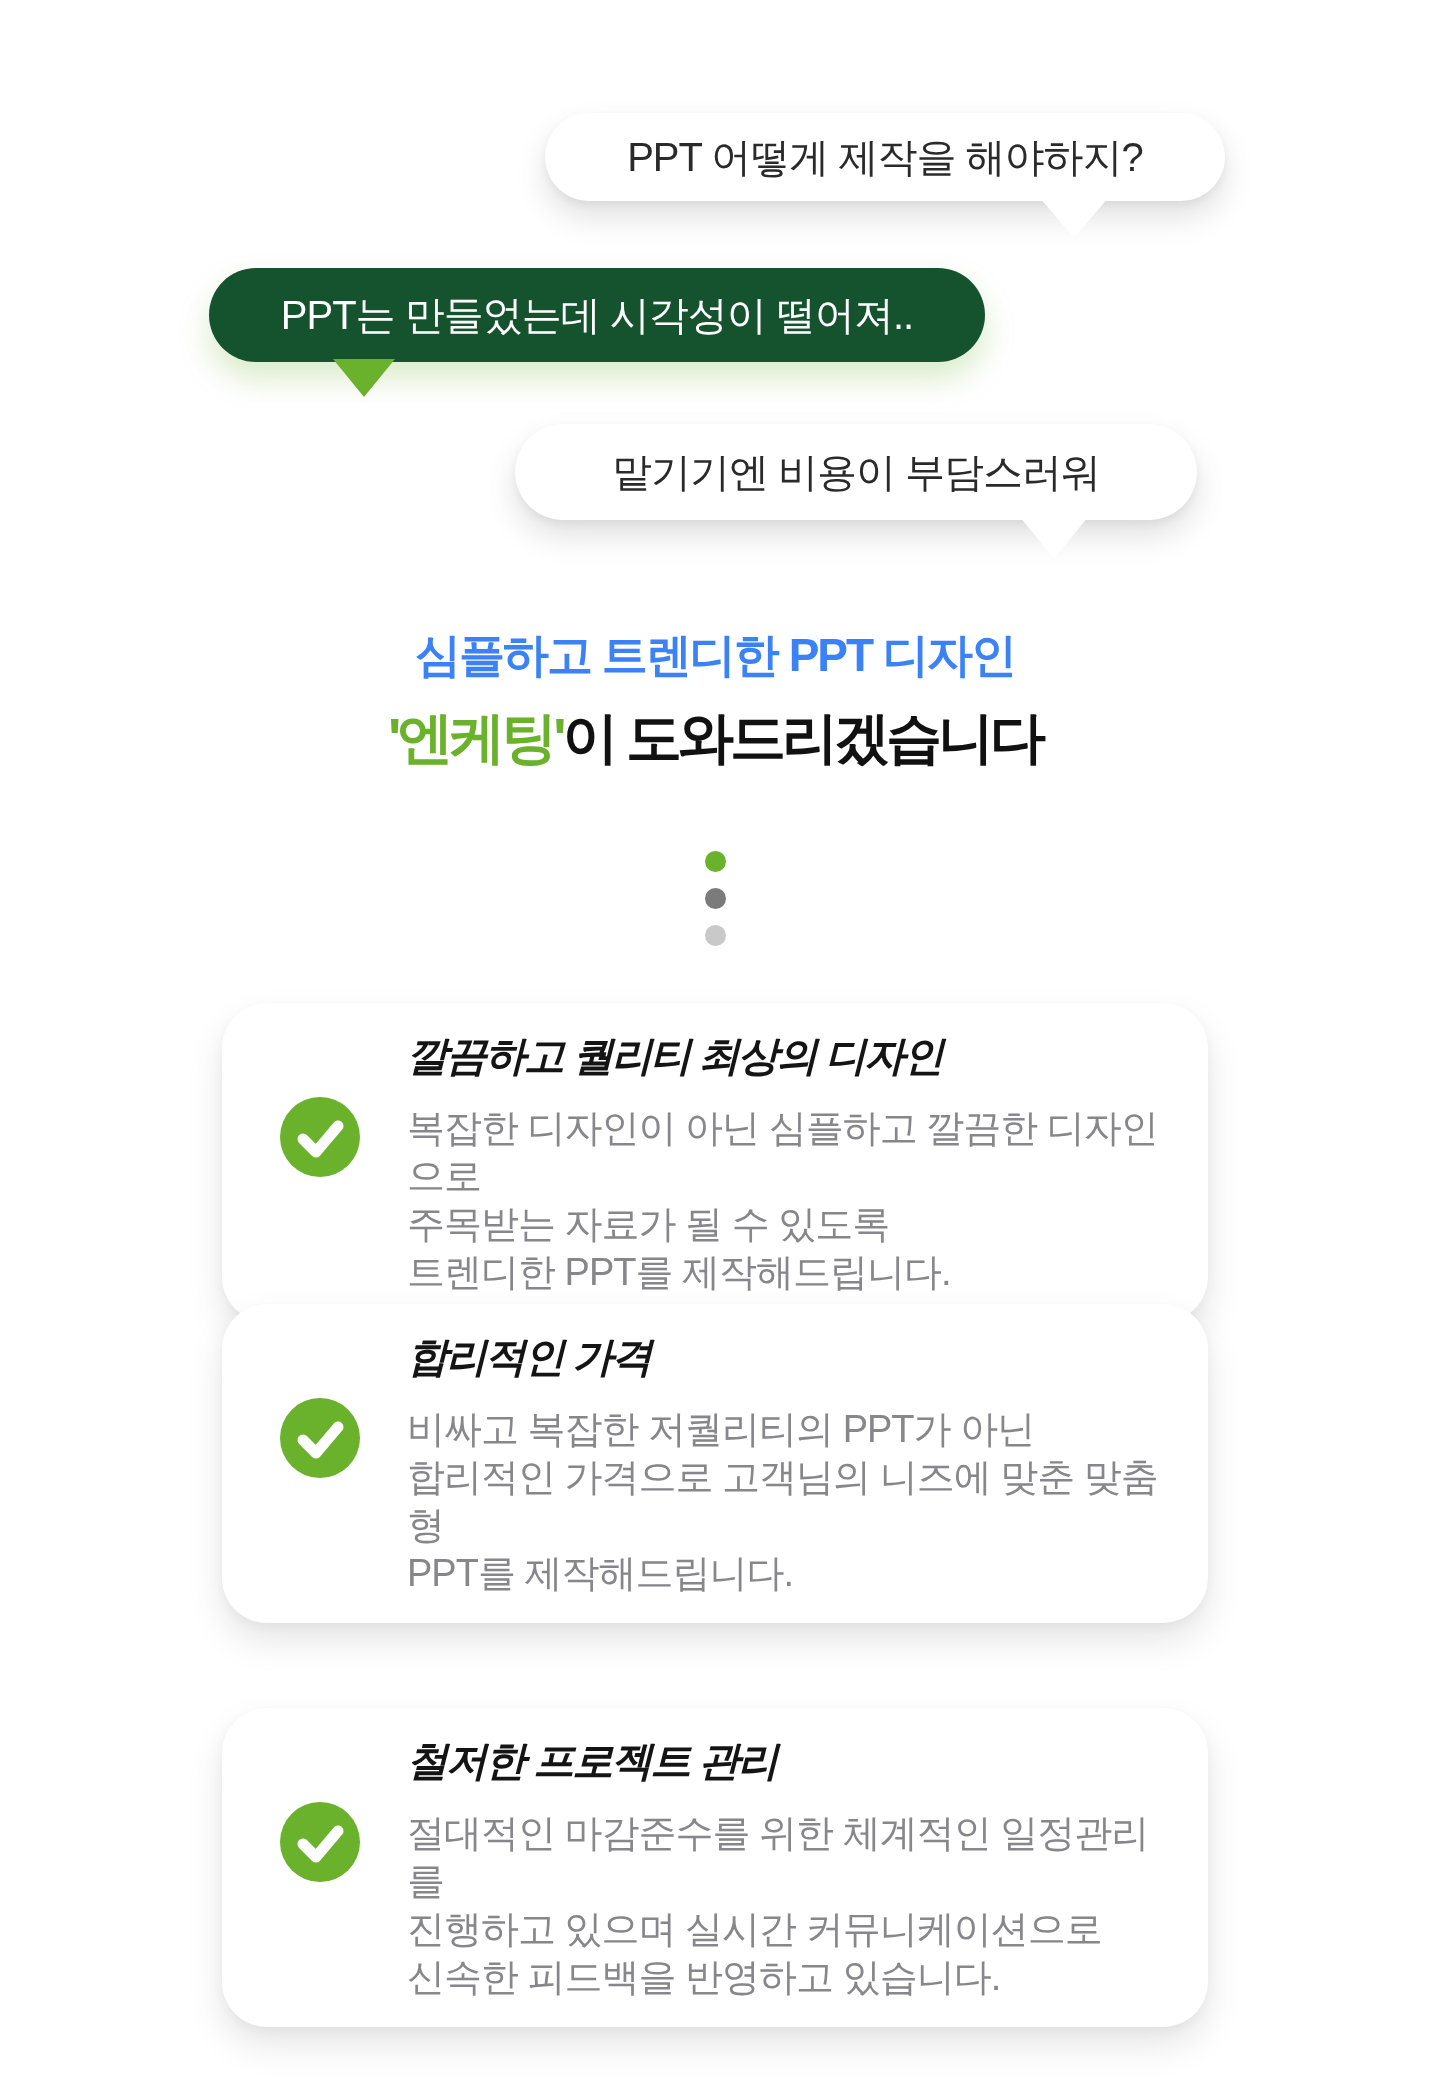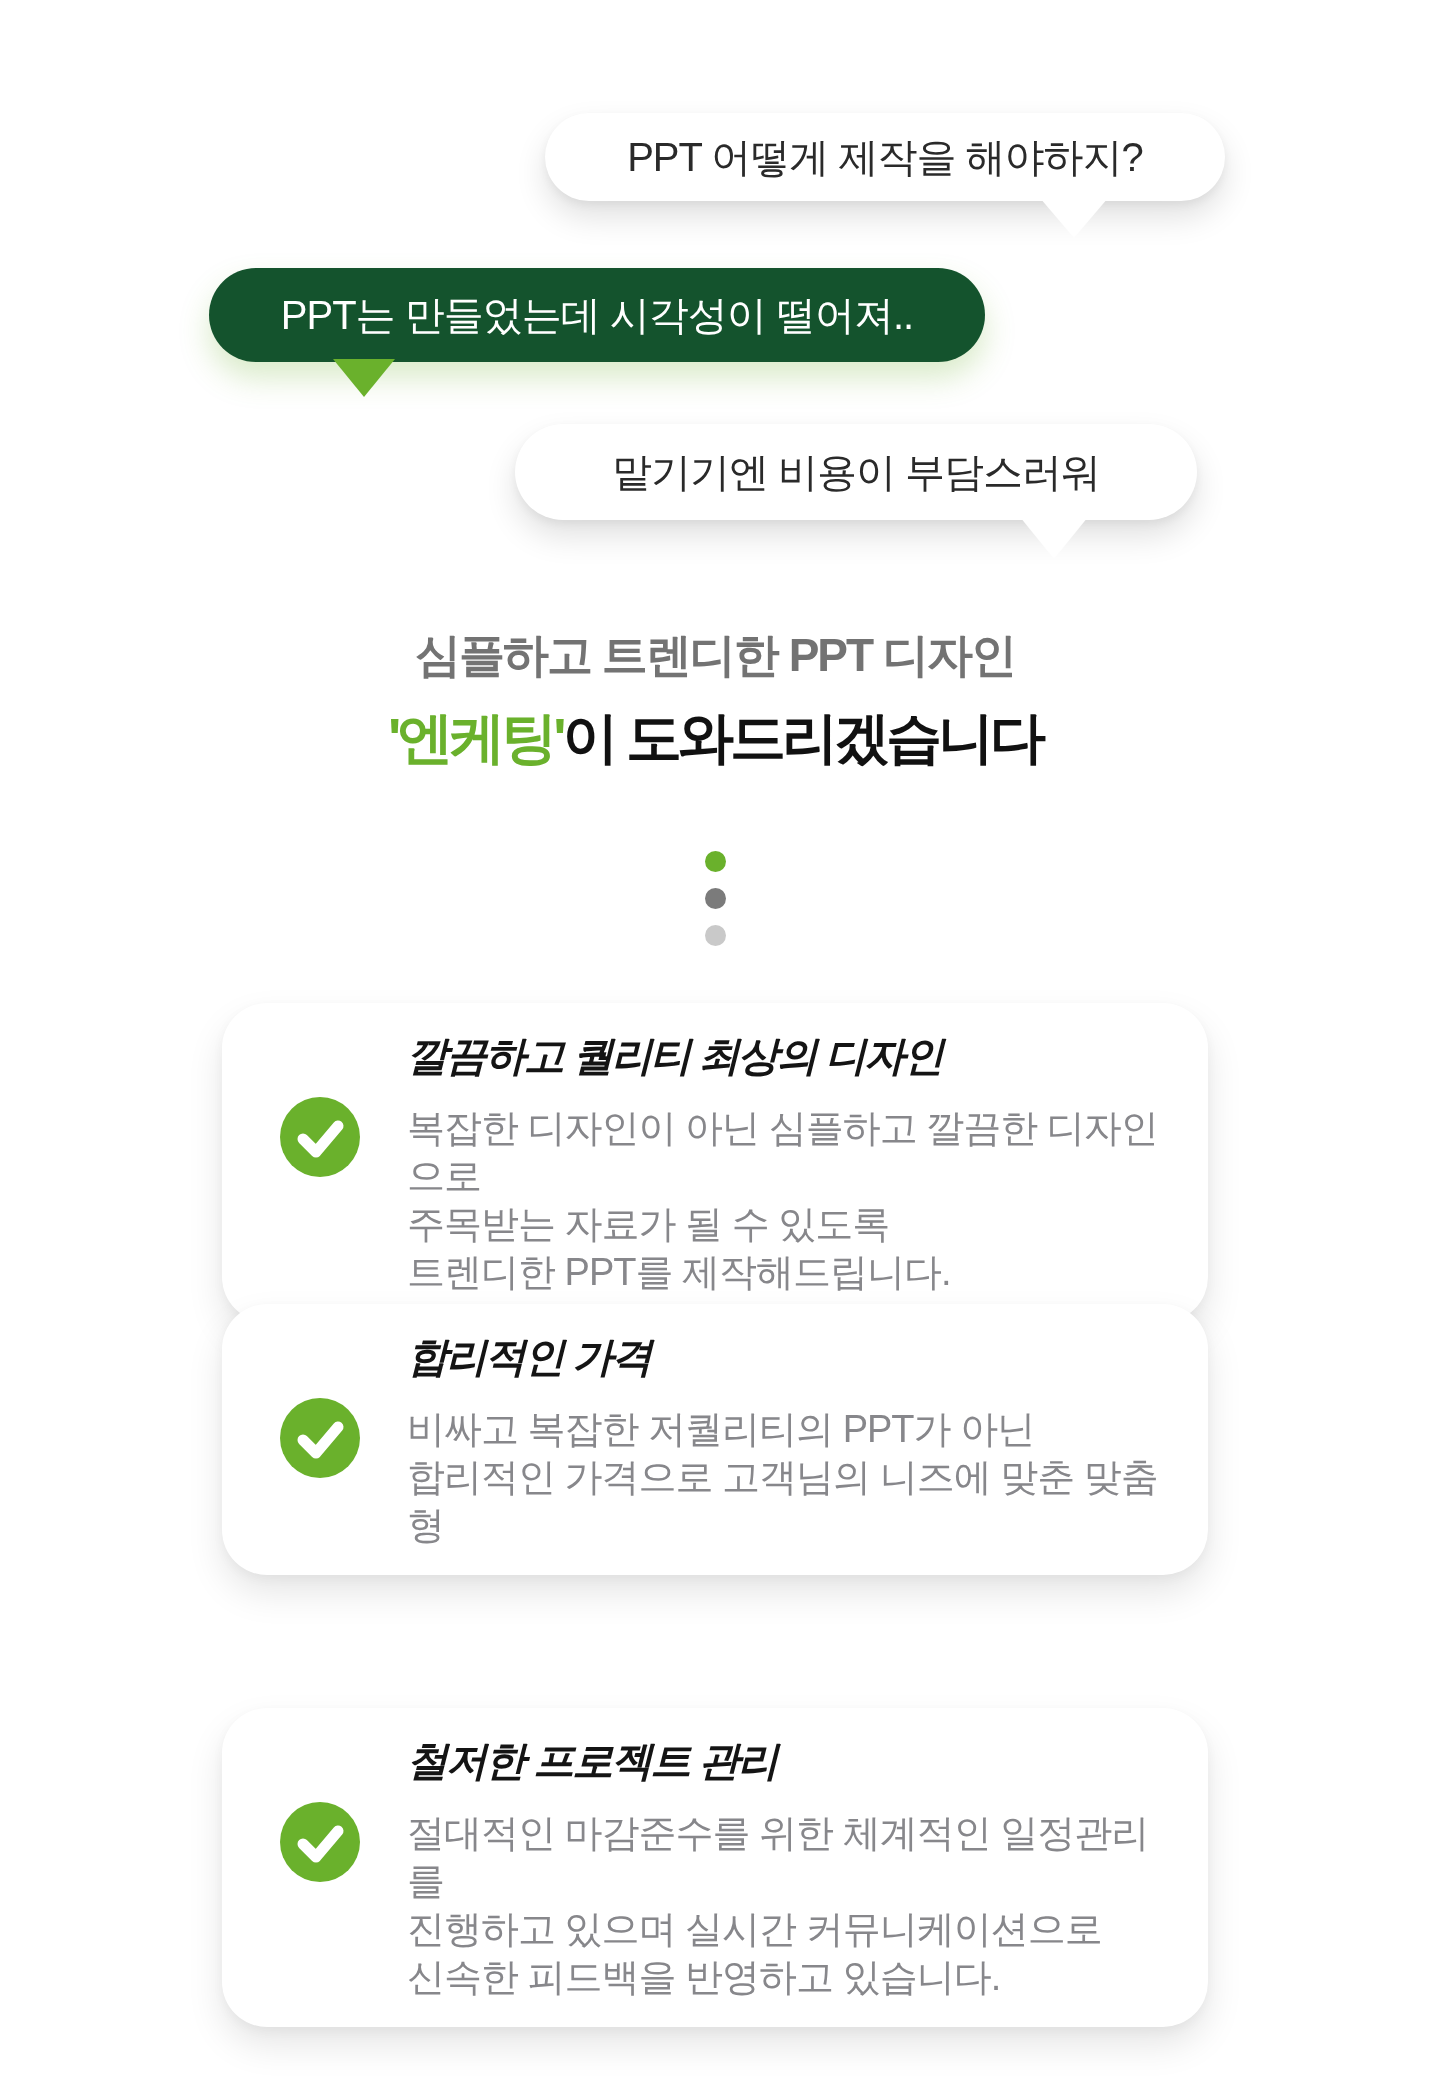--- a/index.html
+++ b/index.html
@@ -41,21 +41,21 @@
   #bubble-2 .tail{left:124px;top:91px;width:62px;height:38px;}
   #bubble-3{left:515px;top:424px;width:682px;height:96px;}
   #bubble-3 .tail{left:505px;top:93px;width:68px;height:42px;}
 
   
   .heading{
     position:absolute;left:0;top:625px;width:1430px;
     text-align:center;
   }
   .heading .subtitle{
-    font-size:46px;font-weight:700;color:#737373;
+    font-size:46px;font-weight:700;color:#3b82f6;
     letter-spacing:-2px;margin:0 0 14px 0;
   }
   .heading .title{
     font-size:56px;font-weight:900;color:#111111;
     letter-spacing:-4px;margin:0;
   }
   .heading .title .brand{color:#6ab12c;}
 
   
   .dots{
@@ -144,20 +144,21 @@
   <div class="card" id="card-2">
     <div class="check-circle">
       <svg width="80" height="80" viewBox="0 0 80 80">
         <path d="M23 42 L36 55 L58 29" fill="none" stroke="#ffffff" stroke-width="11" stroke-linecap="round" stroke-linejoin="round"></path>
       </svg>
     </div>
     <h3 class="card-title">합리적인 가격</h3>
     <div class="card-body">
       <div>비싸고 복잡한 저퀄리티의 PPT가 아닌</div>
       <div>합리적인 가격으로 고객님의 니즈에 맞춘 맞춤형</div>
+      <div>PPT를 제작해드립니다.</div>
     </div>
   </div>
 
   <div class="card" id="card-3">
     <div class="check-circle">
       <svg width="80" height="80" viewBox="0 0 80 80">
         <path d="M23 42 L36 55 L58 29" fill="none" stroke="#ffffff" stroke-width="11" stroke-linecap="round" stroke-linejoin="round"></path>
       </svg>
     </div>
     <h3 class="card-title">철저한 프로젝트 관리</h3>

